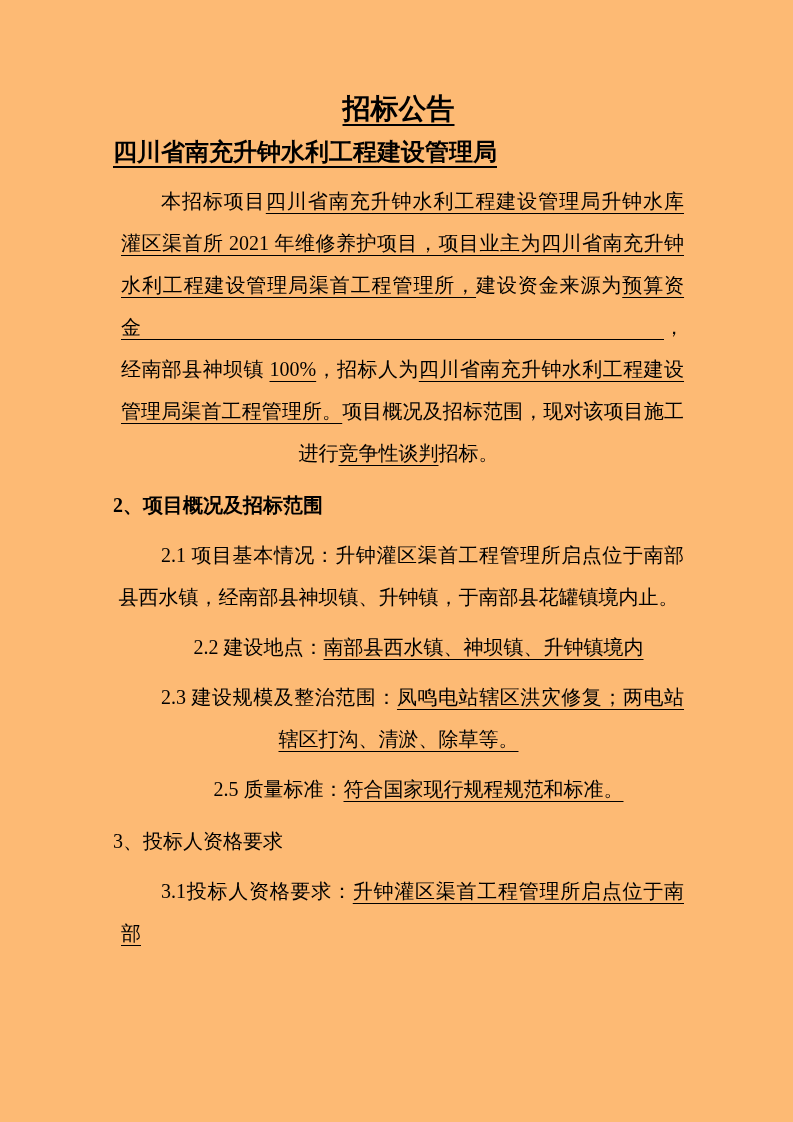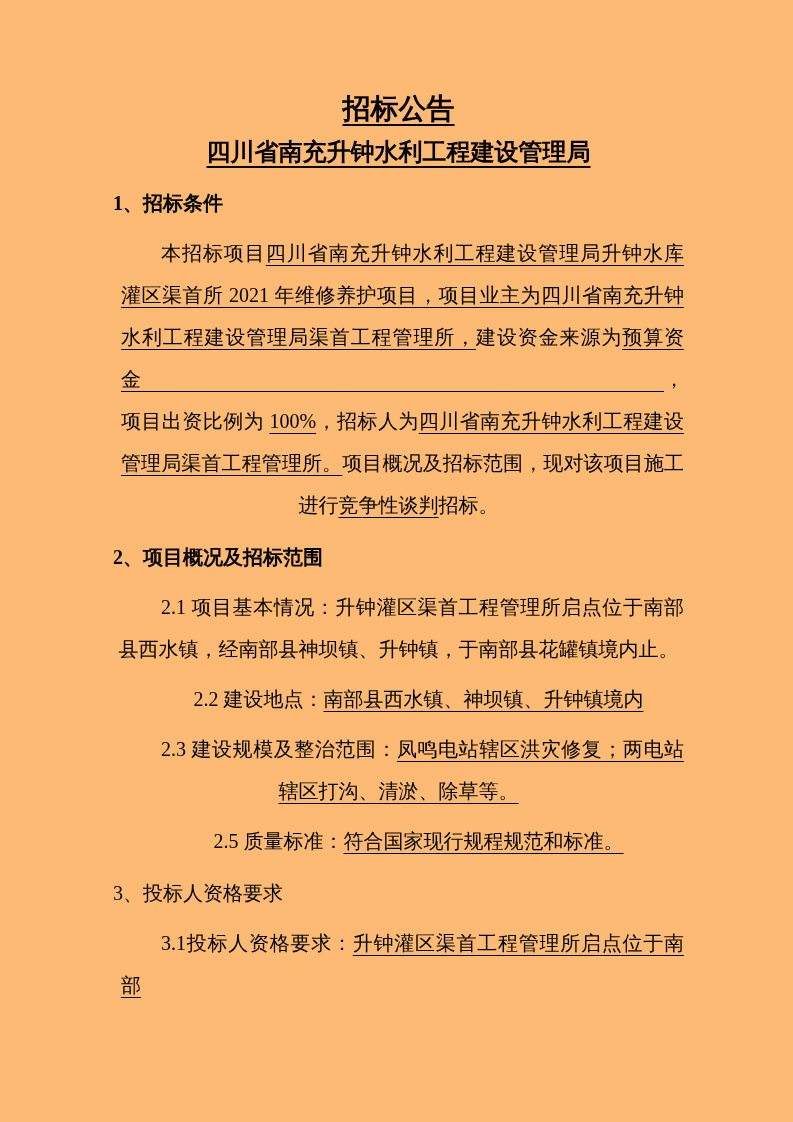--- a/index.html
+++ b/index.html
@@ -15,21 +15,21 @@
 
   .title {
     font-size:28px; line-height:38px; font-weight:bold;
     text-align:center;
     text-decoration:underline;
     text-underline-offset:6px;
     text-decoration-thickness:2px;
   }
   .subtitle {
     font-size:24px; line-height:40px; font-weight:bold;
-    text-align:center; white-space:nowrap;
+    text-align:left; white-space:nowrap;
     text-decoration:underline;
     text-underline-offset:6px;
     text-decoration-thickness:2px;
     margin-top:4px;
   }
   .subtitle:first-of-type { margin-top:8px; }
 
   .heading {
     font-size:20px; line-height:42px;
     margin-top:10px;
@@ -56,26 +56,25 @@
   }
 </style>
 </head>
 <body>
 
 <div class="page">
   <div class="doc">
     <div class="title"><span>招标公告</span></div>
     <div class="subtitle"><span>四川省南充升钟水利工程建设管理局</span></div>
     <div id="blocks">
-        <div class="heading bold">1、招标条件</div>
         <div class="para">
           <div class="line indent just"><span>本招标项目</span><span class="u">四川省南充升钟水利工程建设管理局升钟水库</span></div>
           <div class="line just"><span class="u">灌区渠首所 2021 年维修养护项目，项目业主为四川省南充升钟</span></div>
           <div class="line just"><span class="u">水利工程建设管理局渠首工程管理所，</span><span>建设资金来源为</span><span class="u">预算资金</span><span>，</span></div>
-          <div class="line just"><span>项目出资比例为 </span><span class="u">100%</span><span>，招标人为</span><span class="u">四川省南充升钟水利工程建设</span></div>
+          <div class="line just"><span>经南部县神坝镇 </span><span class="u">100%</span><span>，招标人为</span><span class="u">四川省南充升钟水利工程建设</span></div>
           <div class="line just"><span class="u">管理局渠首工程管理所。</span><span>项目概况及招标范围，现对该项目施工</span></div>
           <div class="line"><span>进行</span><span class="u">竞争性谈判</span><span>招标。</span></div>
         </div>
         <div class="heading bold">2、项目概况及招标范围</div>
         <div class="para">
           <div class="line indent just"><span>2.1 项目基本情况：升钟灌区渠首工程管理所启点位于南部</span></div>
           <div class="line"><span>县西水镇，经南部县神坝镇、升钟镇，于南部县花罐镇境内止。</span></div>
         </div>
         <div class="para">
           <div class="line indent"><span>2.2 建设地点：</span><span class="u">南部县西水镇、神坝镇、升钟镇境内</span></div>

